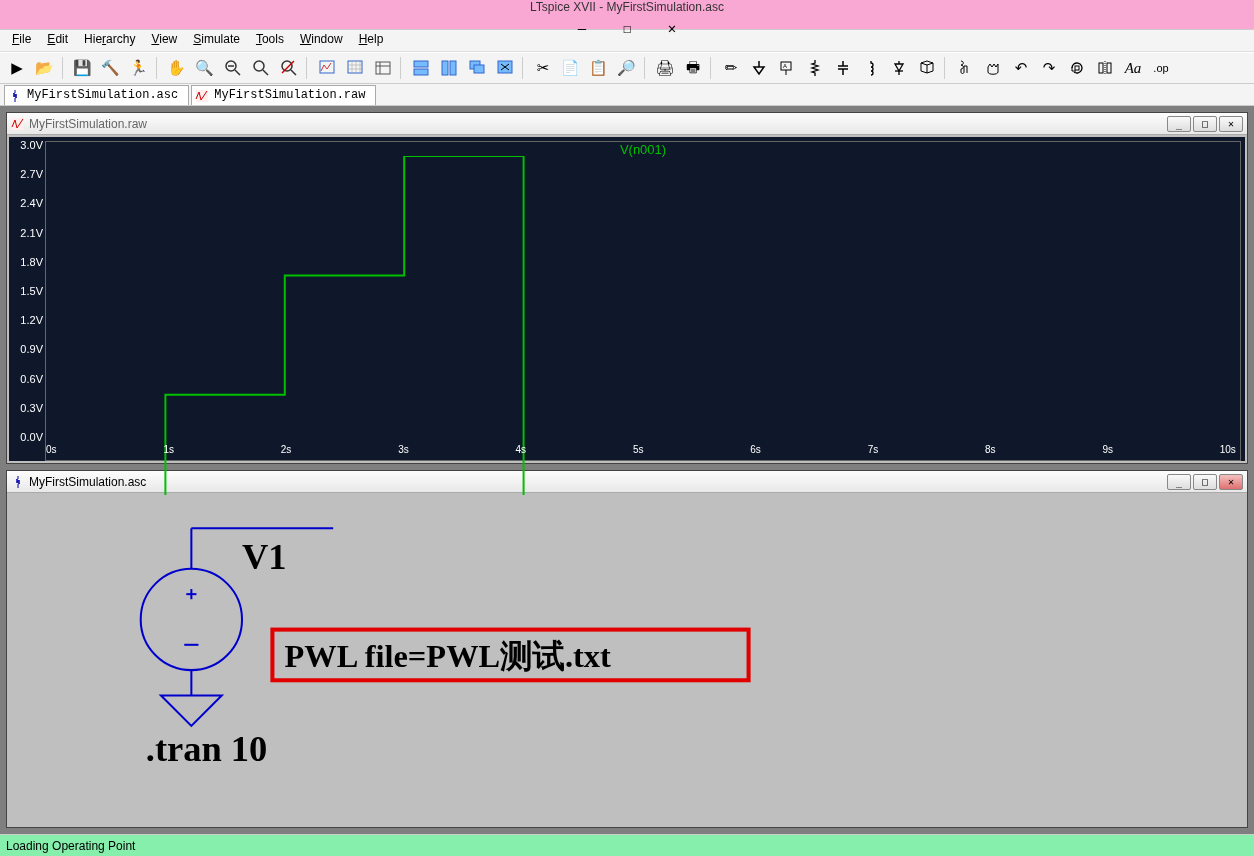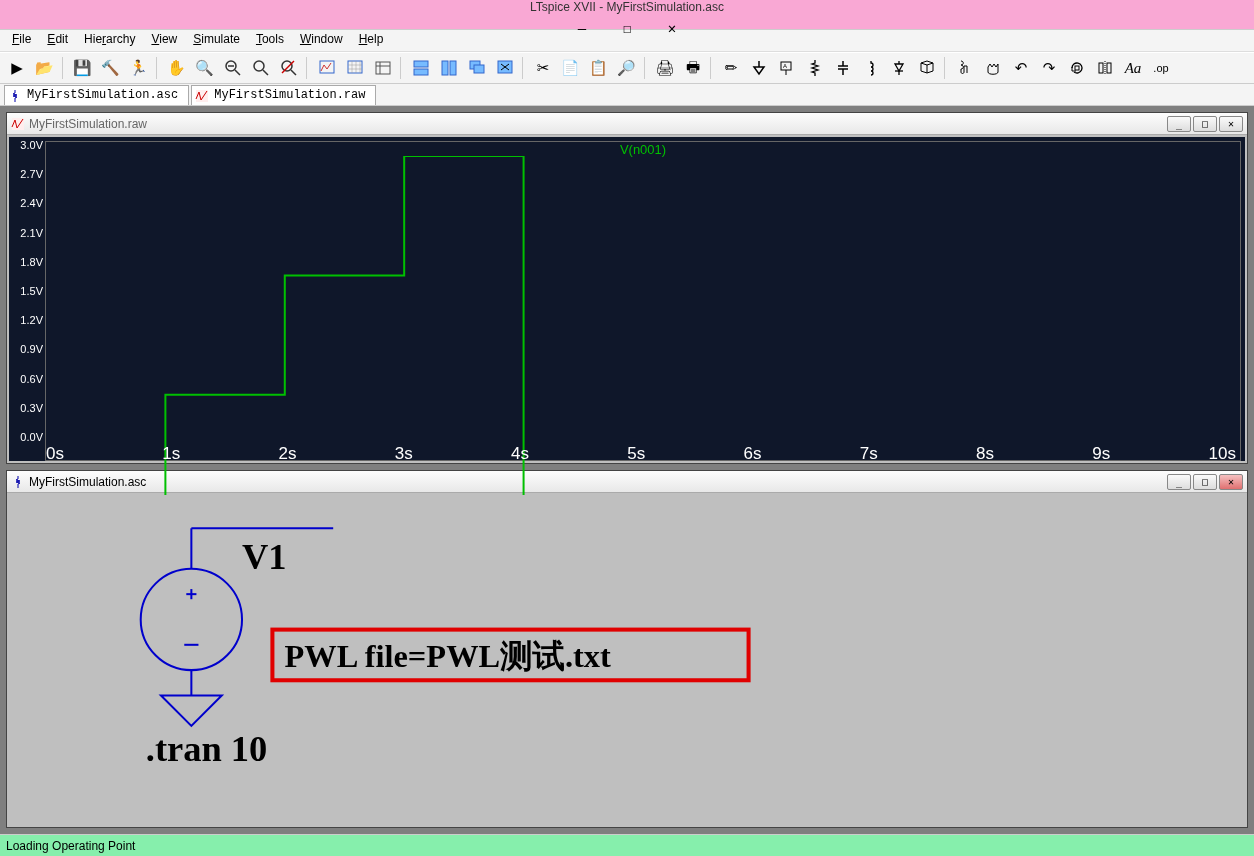--- a/index.html
+++ b/index.html
@@ -43,21 +43,21 @@
 
 
 .rawwin { height: 352px; }
 .plot { flex: 1; background: #0f172a; position: relative; margin: 2px; display: flex; }
 .yaxis { width: 36px; display: flex; flex-direction: column; justify-content: space-between; padding: 2px 2px 18px 2px; }
 .yaxis .yt { color: #fff; font-size: 11px; text-align: right; }
 .plotbody { flex: 1; position: relative; border: 1px solid #666; margin: 4px 4px 0 0; }
 .plotlabel { position: absolute; top: 0; left: 50%; transform: translateX(-50%); color: #00c000; font-size: 13px; }
 .plotsvg { position: absolute; top: 14px; left: 0; right: 0; bottom: 18px; }
 .xaxis { position: absolute; bottom: 0; left: 0; right: 0; height: 16px; display: flex; justify-content: space-between; padding-right: 4px; }
-.xaxis .xt { color: #fff; font-size: 17px; }
+.xaxis .xt { color: #fff; font-size: 10px; }
 
 
 .ascwin { flex: 1; }
 .schem { flex: 1; background: #bfbfbf; margin: 2px; position: relative; }
 
 
 .statusbar { height: 22px; background: #86efac; border-top: 1px solid #ccc; display: flex; align-items: center; padding: 0 6px; font-size: 12px; }
 
 .watermark { position: absolute; right: 10px; bottom: 24px; color: #aaa; font-size: 12px; font-style: italic; }
 </style>

